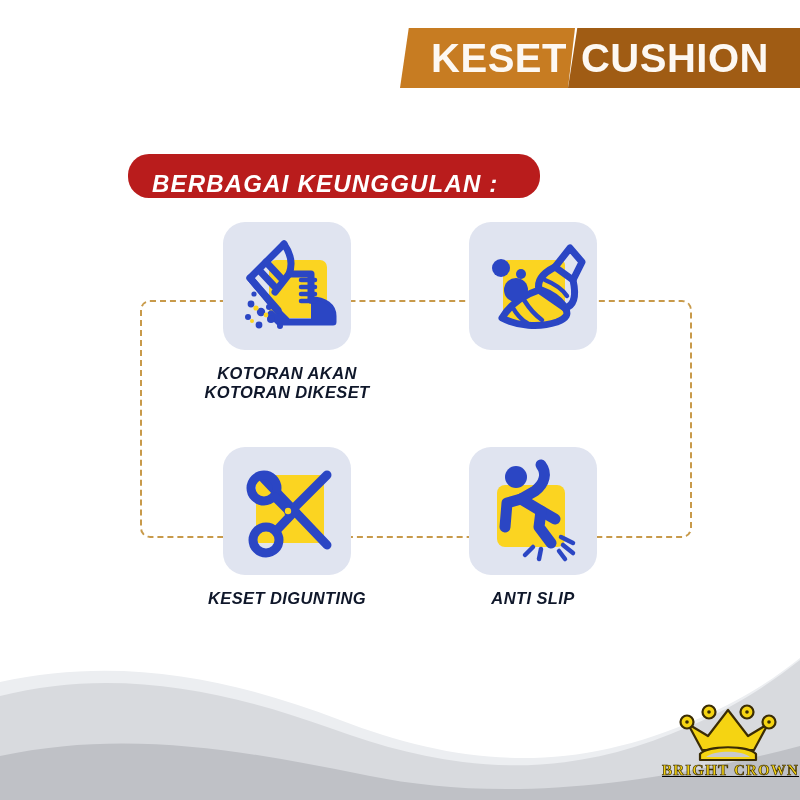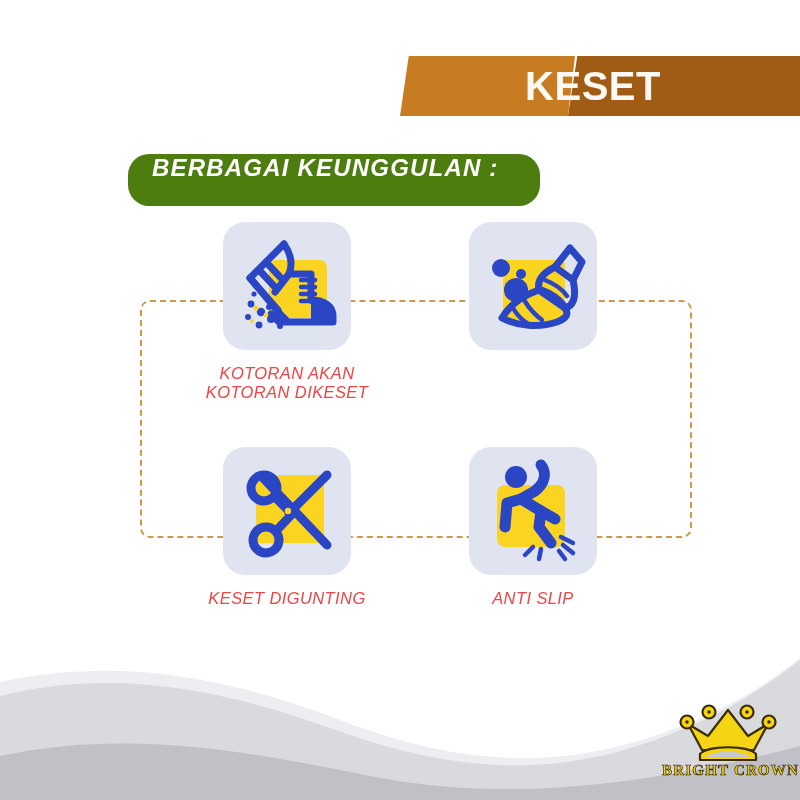--- a/index.html
+++ b/index.html
@@ -14,21 +14,21 @@
     position: relative;
     width: 800px;
     height: 800px;
     overflow: hidden;
     background: #ffffff;
   }
 
   
   .header-band {
     position: absolute;
-    top: 56px;
+    top: 28px;
     left: 400px;
     width: 400px;
     height: 44px;
   }
   .band-left {
     position: absolute;
     top: 0;
     left: 0;
     width: 175px;
     height: 60px;
@@ -60,25 +60,25 @@
     white-space: nowrap;
   }
   .header-title .word-gap { display: inline-block; width: 14px; }
 
   
   .pill {
     position: absolute;
     left: 128px;
     top: 154px;
     width: 412px;
-    height: 52px;
-    background: #4d7c0f;
+    height: 44px;
+    background: #b91c1c;
     border-radius: 21px;
     display: flex;
-    align-items: flex-start;
+    align-items: flex-end;
     padding-left: 24px;
     box-sizing: border-box;
   }
   .pill-text {
     color: #ffffff;
     font-size: 24px;
     font-weight: bold;
     font-style: italic;
     letter-spacing: 1.2px;
     white-space: nowrap;
@@ -119,23 +119,23 @@
     margin: 0 auto;
     background: #e0e4f0;
     border-radius: 22px;
     position: relative;
     overflow: hidden;
   }
   .icon-card svg { display: block; }
 
   .feat-label {
     margin-top: 14px;
-    color: #ef4444;
+    color: #0f172a;
     font-size: 16.5px;
-    font-weight: normal;
+    font-weight: bold;
     font-style: italic;
     line-height: 1.18;
     letter-spacing: 0.4px;
   }
   .feat-label .l2 { display: block; }
 
   
   .waves {
     position: absolute;
     left: 0;
@@ -145,20 +145,21 @@
     pointer-events: none;
   }
 
   
   .logo {
     position: absolute;
     left: 662px;
     top: 698px;
     width: 132px;
     text-align: center;
+    text-decoration: underline;
   }
   .logo-mark { width: 132px; height: 66px; display: block; }
   .logo-text {
     margin-top: -2px;
     font-family: "Liberation Serif", serif;
     font-size: 15px;
     font-weight: bold;
     letter-spacing: 1.2px;
     color: #f5d412;
     -webkit-text-stroke: 0.7px #3a2c05;
@@ -169,20 +170,21 @@
 <body>
 
 <div id="poster">
 
   <div class="header-band">
     <div class="band-left"></div>
     <div class="band-right"></div>
     <div class="header-title">
       <span>KESET</span>
       <span class="word-gap"></span>
+      <span>CUSHION</span>
     </div>
   </div>
 
   <div class="pill">
     <span class="pill-text">BERBAGAI KEUNGGULAN :</span>
   </div>
 
   <div class="dashed-frame"></div>
 
   <div class="features">

